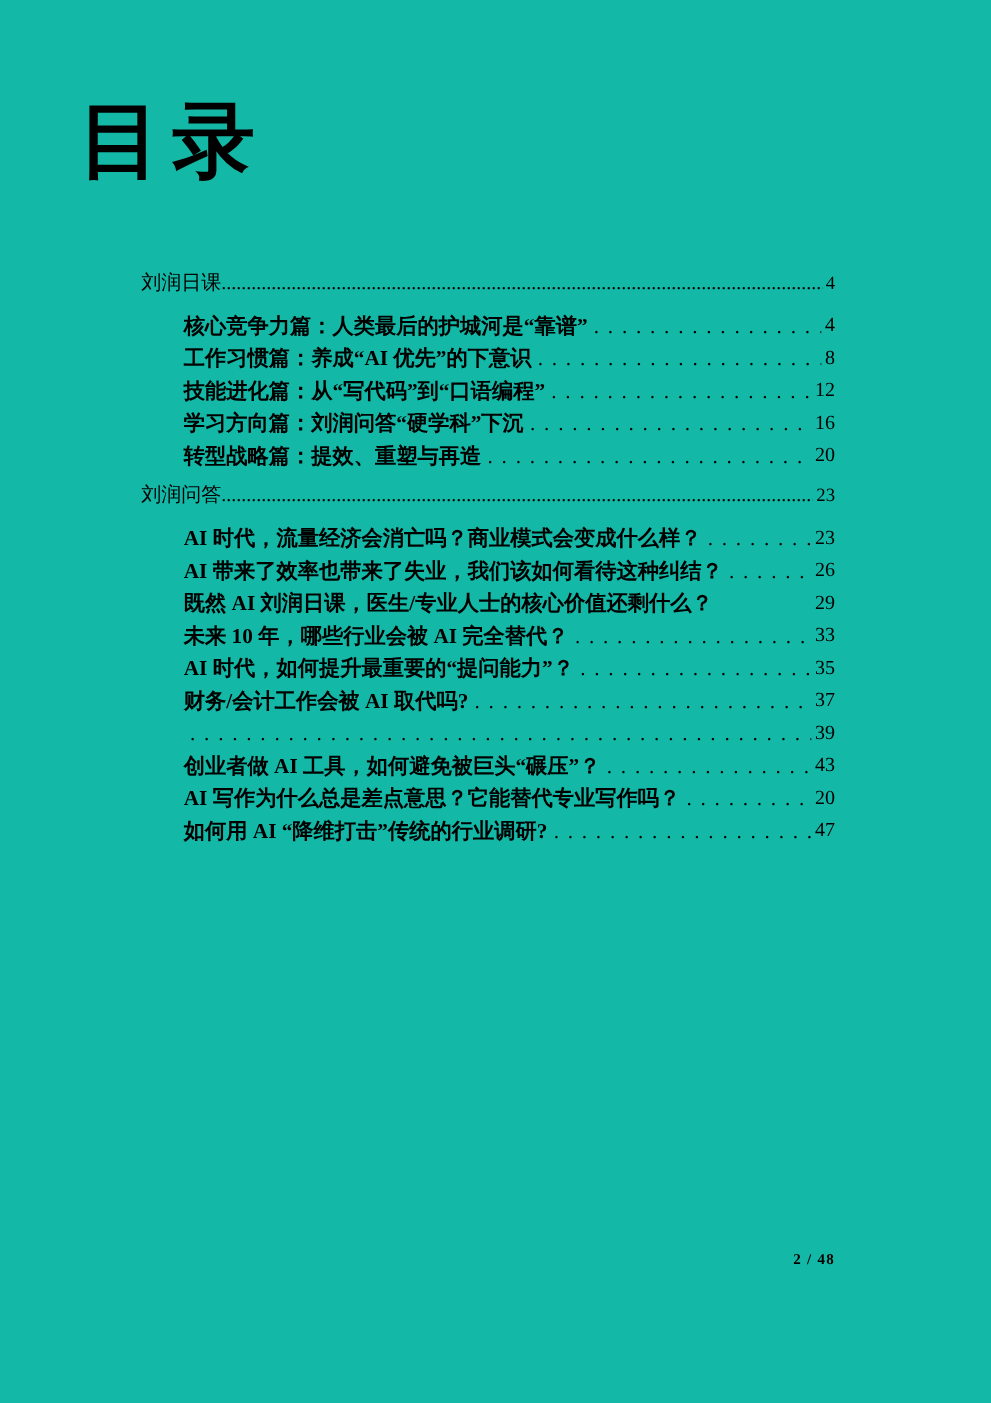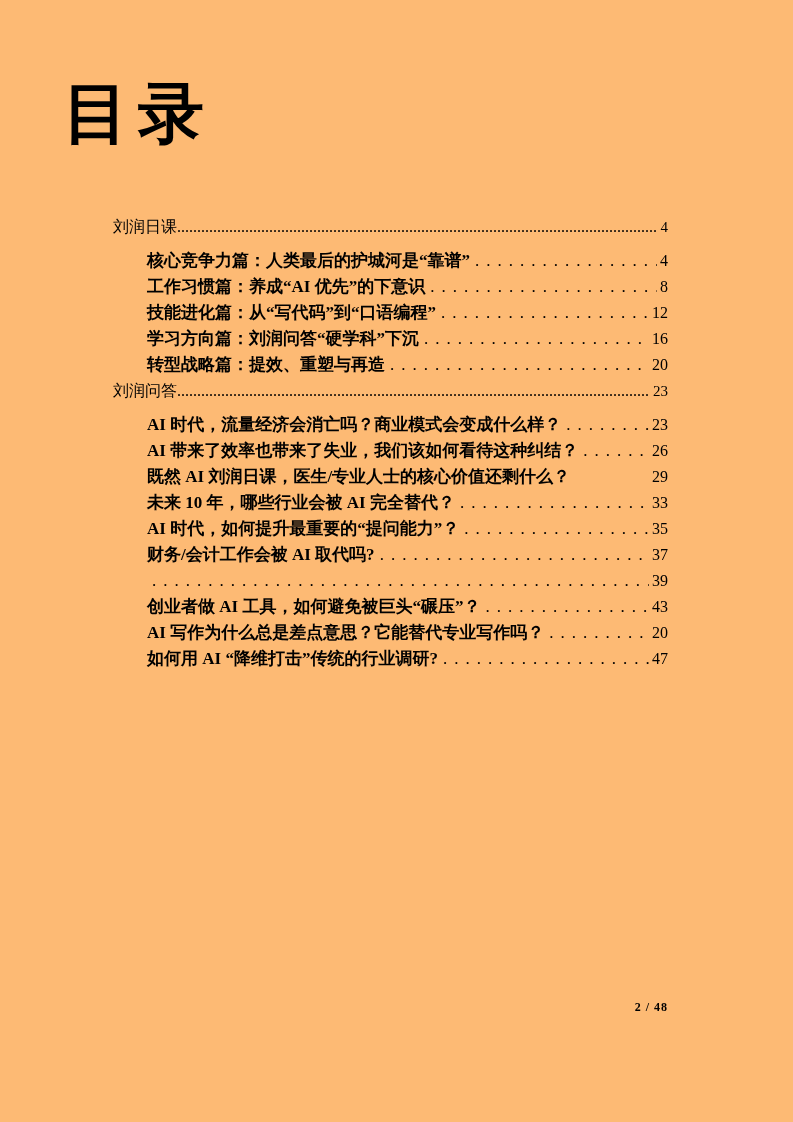--- a/index.html
+++ b/index.html
@@ -4,36 +4,36 @@
 <style>
   * { margin:0; padding:0; box-sizing:border-box; }
   html,body { background:#ffffff; }
   body {
     width:793px; height:1122px;
     font-family:"Liberation Serif","DejaVu Serif",serif;
     color:#000;
     position:relative;
     overflow:hidden;
   }
-  .page { position:absolute; inset:0; background:#fdba74; }
+  .page { position:absolute; inset:0; background:#14b8a6; }
 
   .doc-title {
     position:absolute; left:63px; top:74px;
     font-size:66px; font-weight:700; letter-spacing:9px;
     line-height:1.2; white-space:nowrap;
   }
 
   .toc { position:absolute; left:113px; top:214px; width:555px; }
 
   .row { display:flex; align-items:center; line-height:26px; }
 
   .l1 { font-size:16px; font-weight:400; }
   .l1 .pg { font-size:15px; }
 
-  .sec-items { padding-left:34px; margin-top:8px; margin-bottom:0; }
+  .sec-items { padding-left:34px; margin-top:8px; margin-bottom:6px; }
   .sec-items:last-child { margin-bottom:12px; }
 
   .l2 { font-size:17px; font-weight:600; }
   .l2 .pg { font-weight:400; font-size:16px; }
 
   .t { white-space:nowrap; }
 
   .leader { flex:1 1 auto; overflow:hidden; white-space:nowrap; min-width:6px; }
   .leader-fine::after {
     content:"......................................................................................................................................................................................................................................................";

